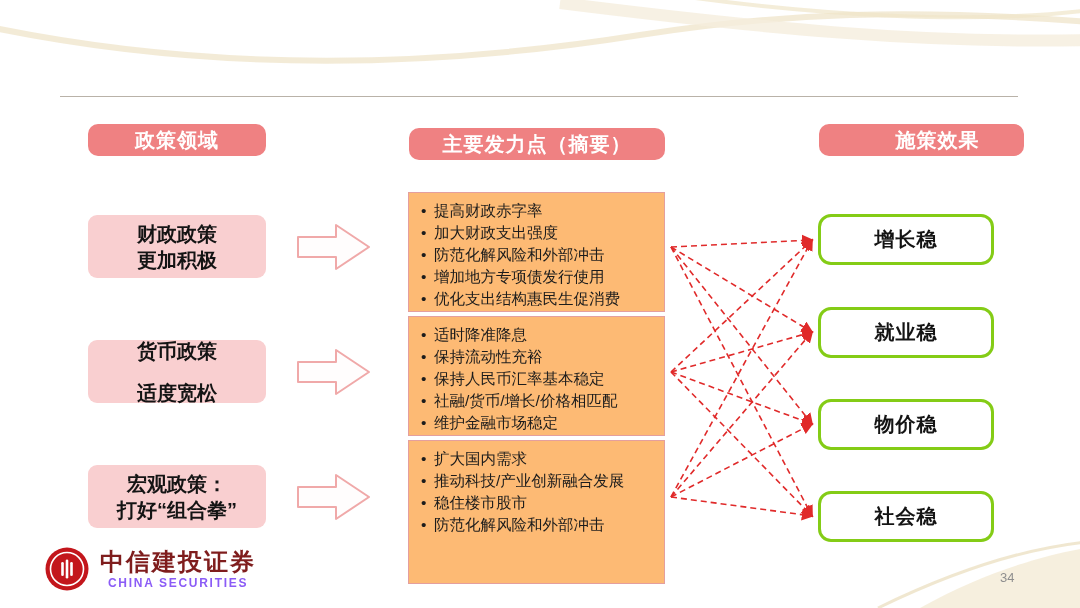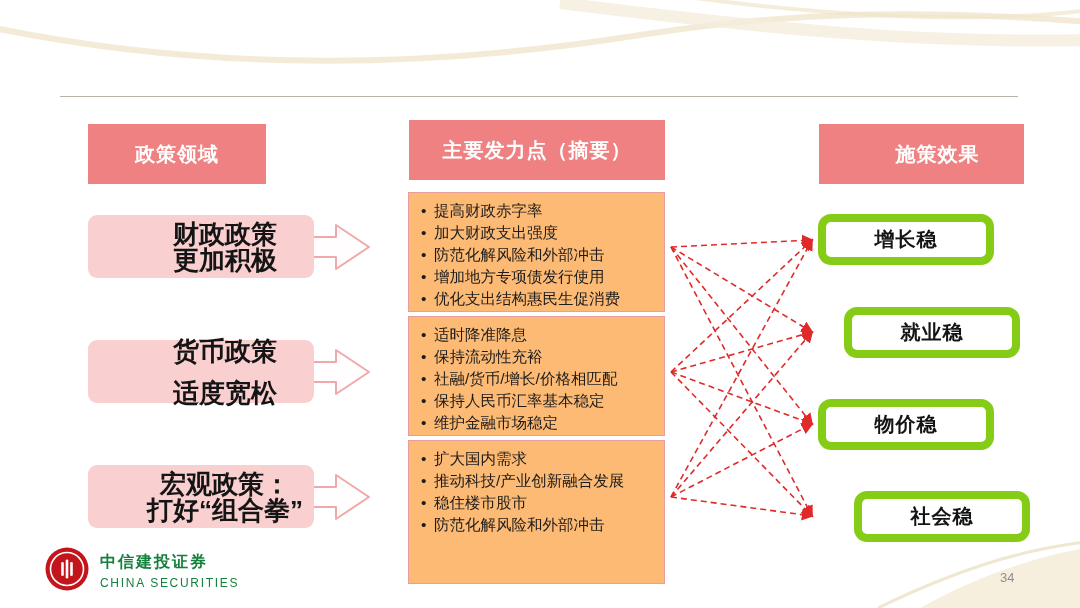--- a/index.html
+++ b/index.html
@@ -10,57 +10,57 @@
   .decor-svg,.connector-svg{position:absolute; left:0; top:0; width:1080px; height:608px; pointer-events:none;}
   .decor-svg{z-index:0;} .connector-svg{z-index:1;}
 
   .page-title{
     position:absolute; left:64px; top:50px; z-index:2;
     font-size:27px; font-weight:700; color:#7a1518; letter-spacing:1px; white-space:nowrap;
   }
   .title-rule{position:absolute; left:60px; top:96px; width:958px; border-top:1px solid #b9b2a8; z-index:2;}
 
   .pill{
-    position:absolute; z-index:2; height:60px; background:#ef8182; border-radius:0;
+    position:absolute; z-index:2; height:32px; background:#ef8182; border-radius:10px;
     display:flex; align-items:center; justify-content:center;
     color:#ffffff; font-size:20px; font-weight:700; letter-spacing:1px;
   }
   .pill-1{left:88px;  top:124px; width:178px;}
-  .pill-2{left:409px; top:120px; width:256px;}
+  .pill-2{left:409px; top:128px; width:256px;}
   .pill-3{left:819px; top:124px; width:173px;padding-left:32px;}
 
   .area-box{
     position:absolute; z-index:2; left:88px; width:178px; height:63px;
     background:#f9cfd0; border-radius:9px;
     display:flex; flex-direction:column; align-items:center; justify-content:center;
-    font-size:26px; font-weight:700; color:#141414; line-height:26px; text-align:center;padding-left:48px;
+    font-size:20px; font-weight:700; color:#141414; line-height:26px; text-align:center;
   }
   .area-1{top:215px;} .area-2{top:340px;gap:16px;} .area-3{top:465px;}
 
   .focus-box{
     position:absolute; z-index:2; left:408px; width:257px;
     background:#fdba74; border:1px solid #e49f9e; box-sizing:border-box;
   }
   .focus-1{top:192px; height:120px;} .focus-2{top:316px; height:120px;} .focus-3{top:440px; height:144px;}
   .focus-box ul{margin:0; padding:7px 4px 4px 10px; list-style:none; font-size:15.5px; color:#1c1c1c;}
   .focus-box li{line-height:22px; padding-left:15px; position:relative; white-space:nowrap;}
   .focus-box li::before{content:"\2022"; position:absolute; left:2px; top:0;}
 
   .effect-box{
     position:absolute; z-index:2; left:818px; width:176px; height:51px;
-    background:#ffffff; border:8px solid #84cc16; border-radius:13px; box-sizing:border-box;
+    background:#ffffff; border:3px solid #84cc16; border-radius:13px; box-sizing:border-box;
     display:flex; align-items:center; justify-content:center;
     font-size:20px; font-weight:600; color:#141414; letter-spacing:1px;
   }
-  .effect-1{top:214px;} .effect-2{top:307px;margin-left:26px;} .effect-3{top:399px;} .effect-4{top:491px;margin-left:36px;}
+  .effect-1{top:214px;} .effect-2{top:307px;} .effect-3{top:399px;} .effect-4{top:491px;}
 
   .logo{position:absolute; z-index:2; left:44px; top:546px; display:flex; align-items:center;}
   .logo-text{margin-left:10px;}
-  .logo-cn{font-size:16px; font-weight:700; color:#15803d; letter-spacing:2px; line-height:28px; white-space:nowrap;}
-  .logo-en{font-size:12px; font-weight:400; color:#15803d; letter-spacing:1.7px; line-height:14px; white-space:nowrap;}
+  .logo-cn{font-size:24px; font-weight:700; color:#7f1d1d; letter-spacing:2px; line-height:28px; white-space:nowrap;}
+  .logo-en{font-size:12px; font-weight:700; color:#8b5cf6; letter-spacing:1.7px; line-height:14px; white-space:nowrap;margin-left:8px;}
 
   .page-number{position:absolute; z-index:2; left:1000px; top:570px; font-size:13px; color:#8f8f8f;}
 </style>
 </head>
 <body>
 
 <div class="slide">
 
   <svg class="decor-svg" viewBox="0 0 1080 608" aria-hidden="true">
     <path d="M -20,25 C 200,72 420,70 640,35 C 780,13 910,8 1090,22" fill="none" stroke="#f1e8d0" stroke-width="6" opacity="0.85"></path>
@@ -124,22 +124,22 @@
       <li>加大财政支出强度</li>
       <li>防范化解风险和外部冲击</li>
       <li>增加地方专项债发行使用</li>
       <li>优化支出结构惠民生促消费</li>
     </ul>
   </div>
   <div class="focus-box focus-2">
     <ul>
       <li>适时降准降息</li>
       <li>保持流动性充裕</li>
+      <li>保持人民币汇率基本稳定</li>
       <li>社融/货币/增长/价格相匹配</li>
-      <li>保持人民币汇率基本稳定</li>
       <li>维护金融市场稳定</li>
     </ul>
   </div>
   <div class="focus-box focus-3">
     <ul>
       <li>扩大国内需求</li>
       <li>推动科技/产业创新融合发展</li>
       <li>稳住楼市股市</li>
       <li>防范化解风险和外部冲击</li>
     </ul>

